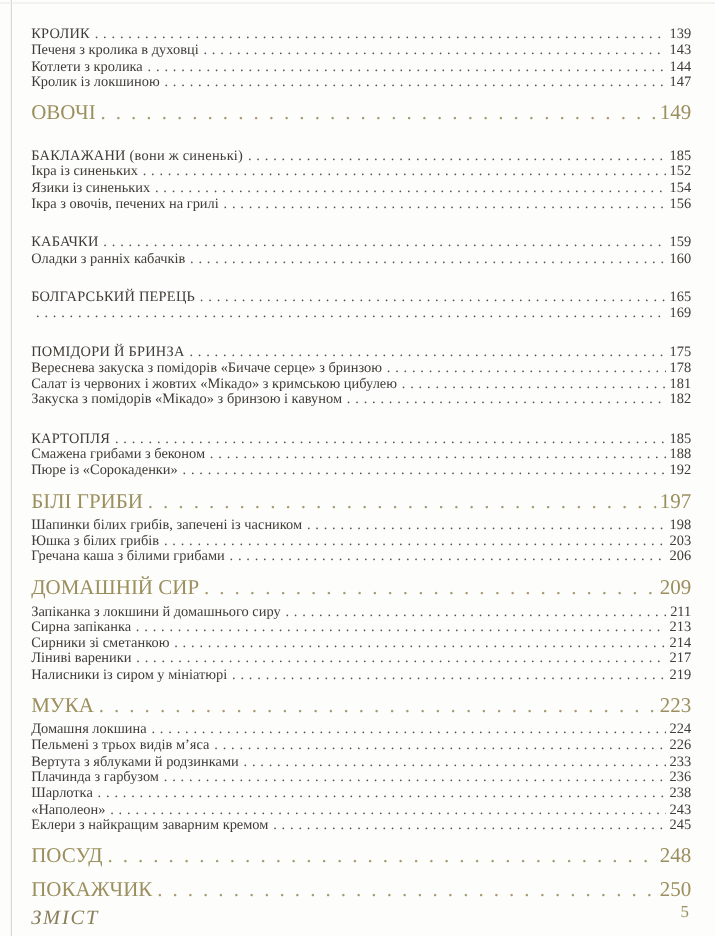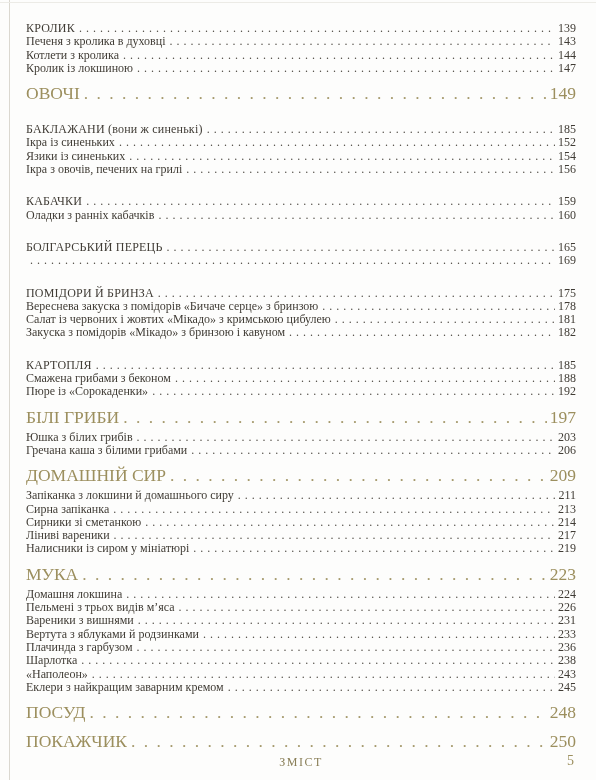--- a/index.html
+++ b/index.html
@@ -74,24 +74,24 @@
 
   .footer {
     margin-top: auto;
     position: relative;
     height: 18px;
     flex: 0 0 auto;
   }
   .footer-title {
     position: absolute;
     left: 0; right: 0;
-    text-align: center;
-    font-size: 12px;
+    font-size: 17px;
     letter-spacing: 1.5px;
     color: #8a7f58;
+    font-style: italic;
   }
   .footer-page {
     position: absolute;
     right: 2px;
     top: -2px;
     font-size: 14px;
     color: #9c8f5e;
   }
 </style>
 </head>
@@ -200,20 +200,25 @@
         <span class="label">Пюре із «Сорокаденки»</span>
         <span class="leader"></span>
         <span class="pageno">192</span>
       </div>
       <div class="row section">
         <span class="label">БІЛІ ГРИБИ</span>
         <span class="leader"></span>
         <span class="pageno">197</span>
       </div>
       <div class="row item">
+        <span class="label">Шапинки білих грибів, запечені із часником</span>
+        <span class="leader"></span>
+        <span class="pageno">198</span>
+      </div>
+      <div class="row item">
         <span class="label">Юшка з білих грибів</span>
         <span class="leader"></span>
         <span class="pageno">203</span>
       </div>
       <div class="row item">
         <span class="label">Гречана каша з білими грибами</span>
         <span class="leader"></span>
         <span class="pageno">206</span>
       </div>
       <div class="row section">
@@ -253,25 +258,20 @@
       </div>
       <div class="row item">
         <span class="label">Домашня локшина</span>
         <span class="leader"></span>
         <span class="pageno">224</span>
       </div>
       <div class="row item">
         <span class="label">Пельмені з трьох видів м’яса</span>
         <span class="leader"></span>
         <span class="pageno">226</span>
-      </div>
-      <div class="row item">
-        <span class="label">Вареники з вишнями</span>
-        <span class="leader"></span>
-        <span class="pageno">231</span>
       </div>
       <div class="row item">
         <span class="label">Вертута з яблуками й родзинками</span>
         <span class="leader"></span>
         <span class="pageno">233</span>
       </div>
       <div class="row item">
         <span class="label">Плачинда з гарбузом</span>
         <span class="leader"></span>
         <span class="pageno">236</span>

